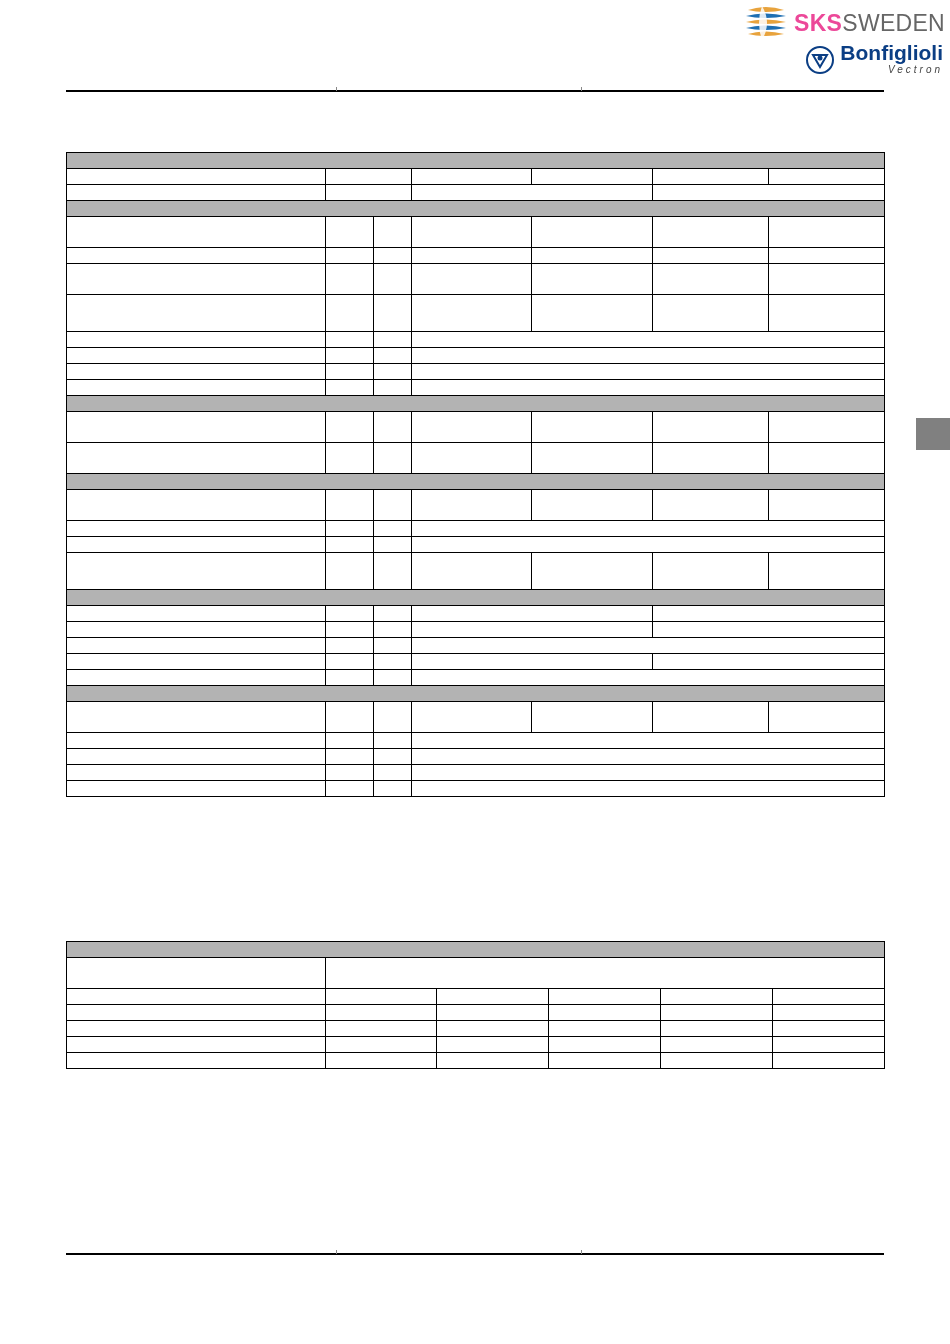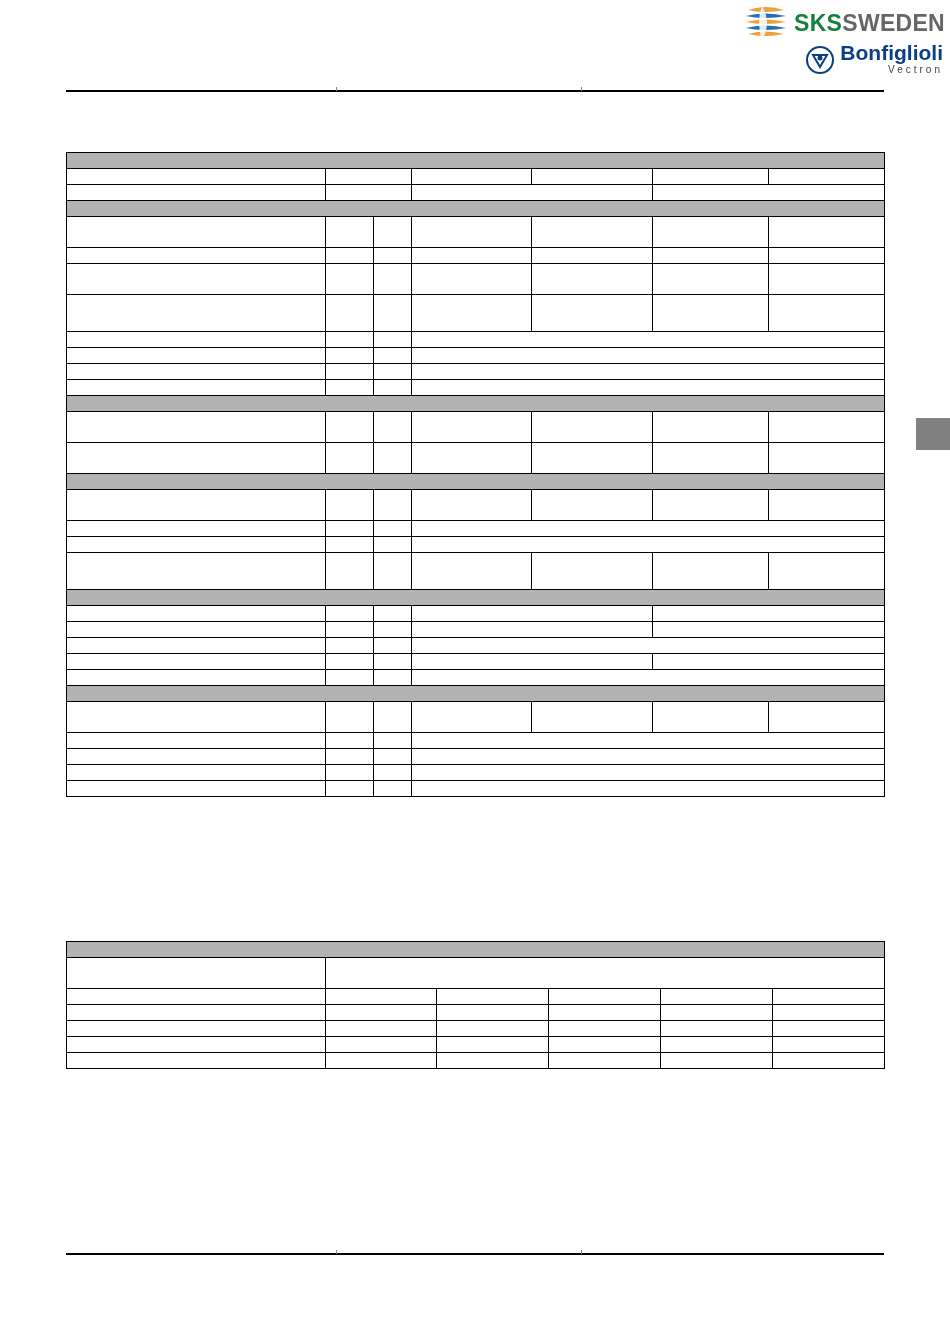--- a/index.html
+++ b/index.html
@@ -44,25 +44,25 @@
     height: 34px;
     margin-right: 6px;
   }
   .sks-text {
     font-size: 23px;
     letter-spacing: 0.3px;
     color: #222;
   }
   .sks-text b {
     font-weight: bold;
-    color: #15803d;
+    color: #ec4899;
   }
   .sks-text .sweden {
     color: #666;
-    font-weight: bold;
+    font-weight: normal;
   }
   .bonf-row {
     position: absolute;
     top: 37px;
     right: 2px;
     display: flex;
     align-items: center;
   }
   .bonf-mark {
     width: 30px;
@@ -76,20 +76,21 @@
     color: #0b3e84;
     line-height: 20px;
   }
   .bonf-sub {
     font-size: 10px;
     font-weight: normal;
     color: #444;
     letter-spacing: 3px;
     text-align: right;
     margin-top: 1px;
+    font-style: italic;
   }
   .rule-top {
     position: absolute;
     left: 66px;
     top: 90px;
     width: 818px;
     height: 2px;
     background: #000;
   }
   .rule-top .tickmark {

